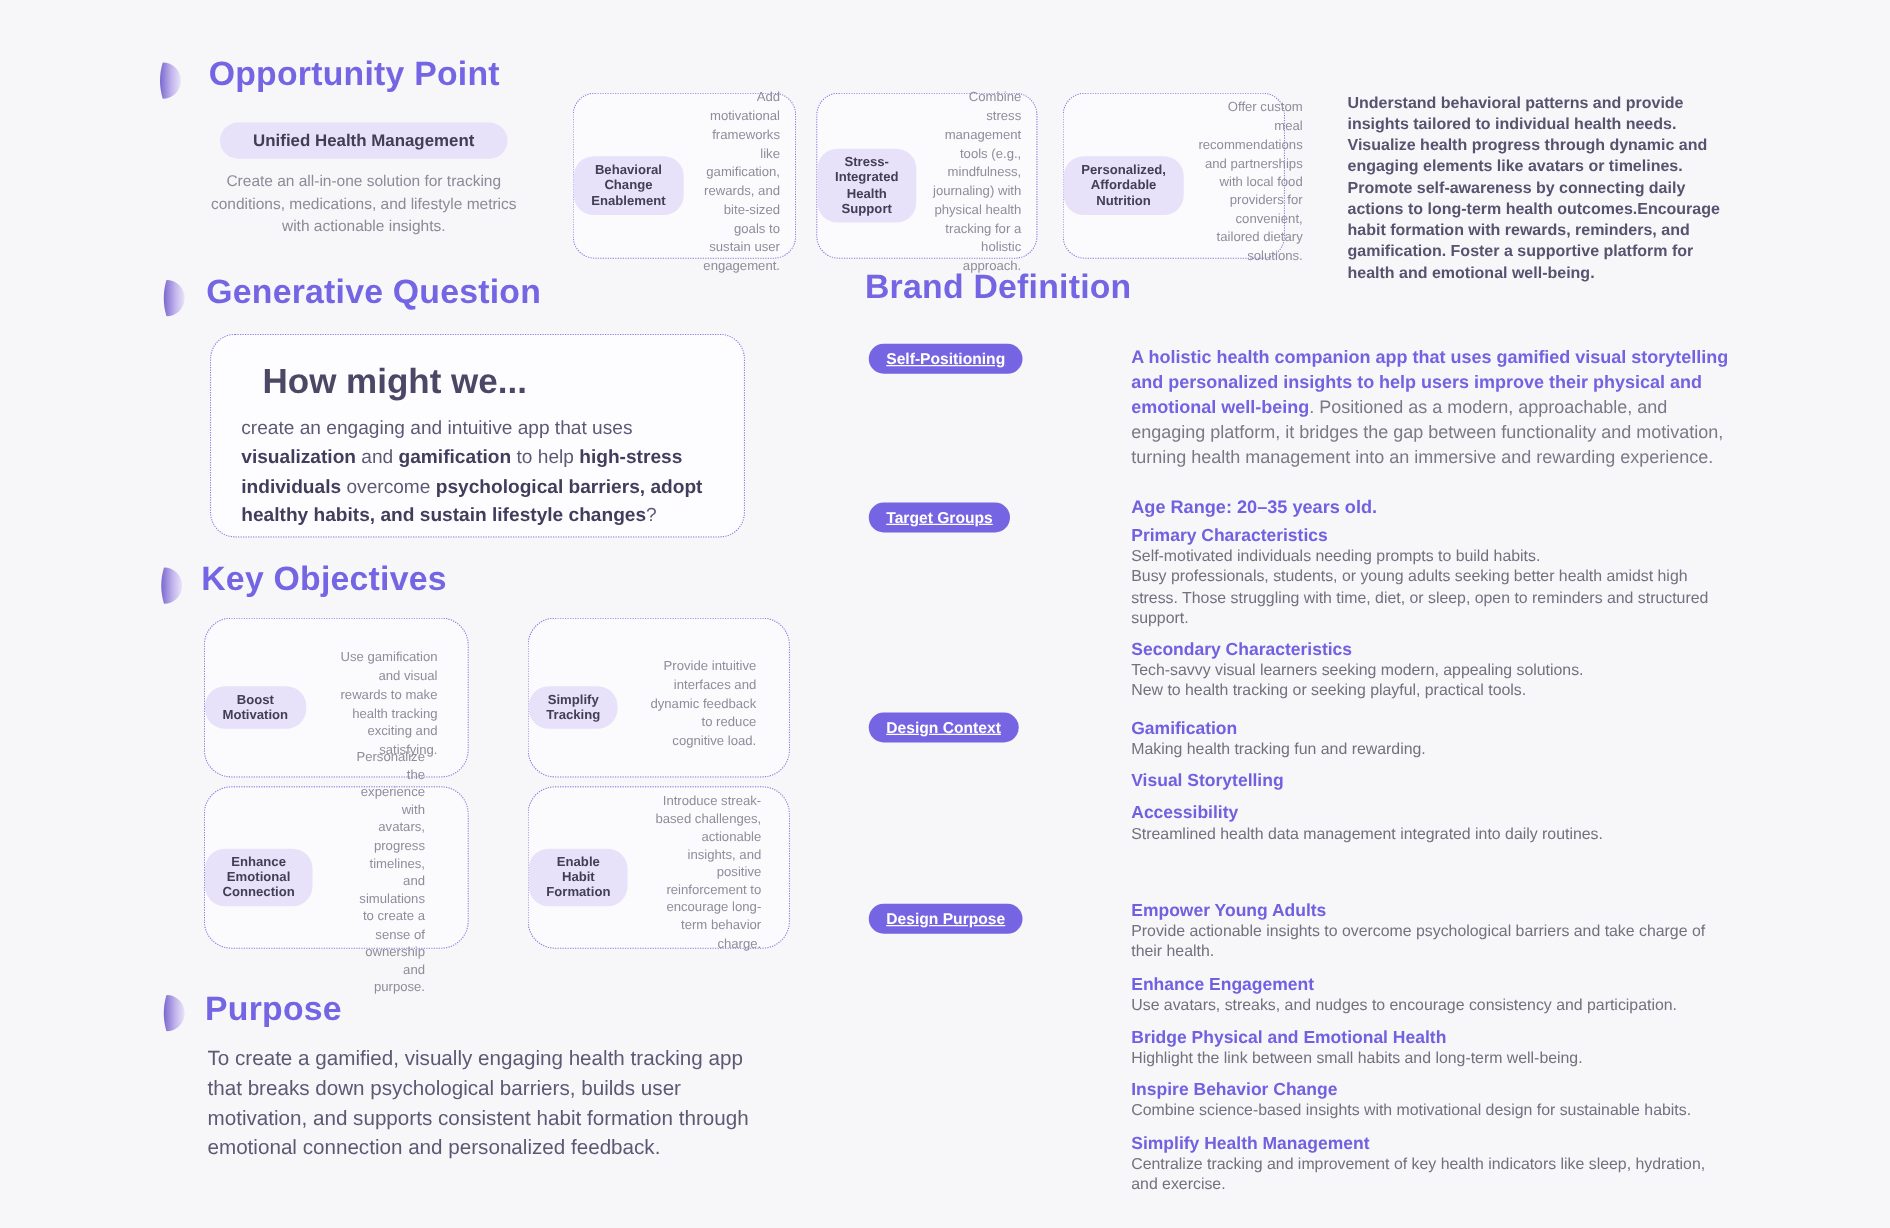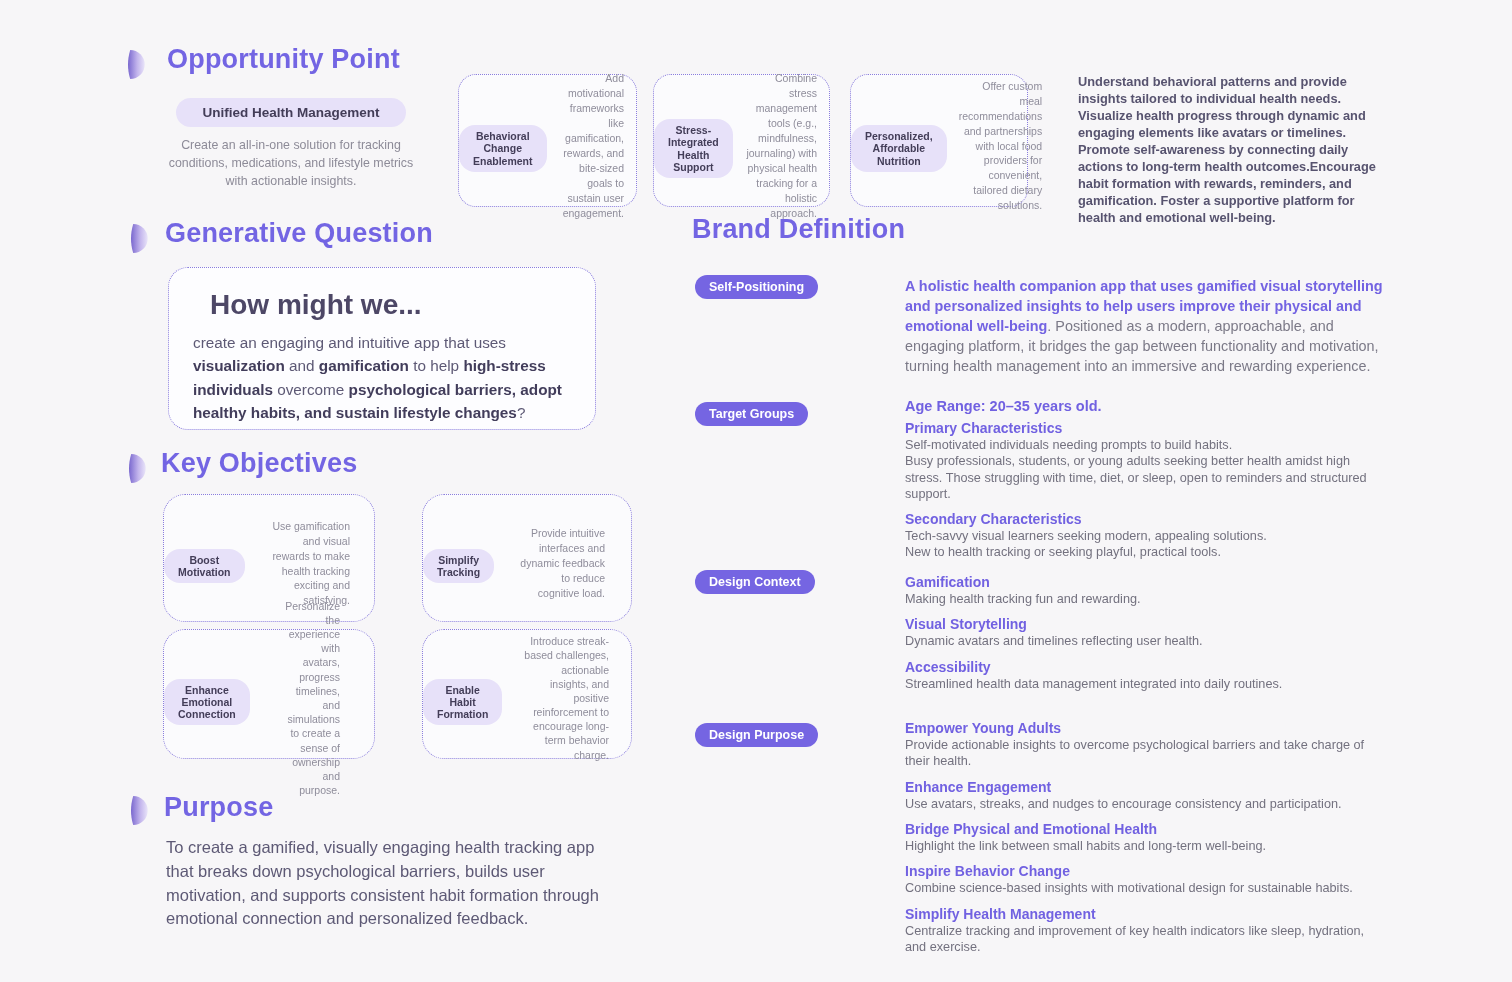--- a/index.html
+++ b/index.html
@@ -56,21 +56,21 @@
   .gq-text strong{color:#423d5b;}
 
   .purpose-body{
     position:absolute;left:166px;top:836px;width:436px;
     font-size:16.5px;line-height:1.44;color:#5d5975;
   }
 
   .badge{
     position:absolute;left:695px;
     background:#7565e2;color:#ffffff;font-weight:bold;font-size:12.5px;
-    padding:5px 14px;border-radius:15px;white-space:nowrap;
+    padding:5px 14px;border-radius:15px;white-space:nowrap;text-decoration:underline;
   }
   .bd-block{position:absolute;left:905px;width:478px;}
   .lead{font-size:14.4px;line-height:1.38;color:#7b7987;margin:0;}
   .lead strong{color:#7363e2;}
   .rc-age{font-size:14.5px;font-weight:bold;color:#7161e1;margin:0 0 6px 0;}
   .rc-item{margin:0 0 9px 0;}
   .rc-h{font-size:14px;font-weight:bold;color:#7161e1;line-height:1.15;margin:0 0 1px 0;}
   .rc-b{font-size:12.7px;line-height:1.28;color:#73717f;margin:0;white-space:pre-line;}
 </style>
 </head>
@@ -173,21 +173,20 @@
   </div>
 
   <div class="badge" style="top:570px">Design Context</div>
   <div class="bd-block" style="top:574px">
     <div class="rc-item">
       <p class="rc-h">Gamification</p>
       <p class="rc-b">Making health tracking fun and rewarding.</p>
     </div>
     <div class="rc-item">
       <p class="rc-h">Visual Storytelling</p>
-      <p class="rc-b">Dynamic avatars and timelines reflecting user health.</p>
     </div>
     <div class="rc-item">
       <p class="rc-h">Accessibility</p>
       <p class="rc-b">Streamlined health data management integrated into daily routines.</p>
     </div>
   </div>
 
   <div class="badge" style="top:723px">Design Purpose</div>
   <div class="bd-block" style="top:720px">
     <div class="rc-item">

